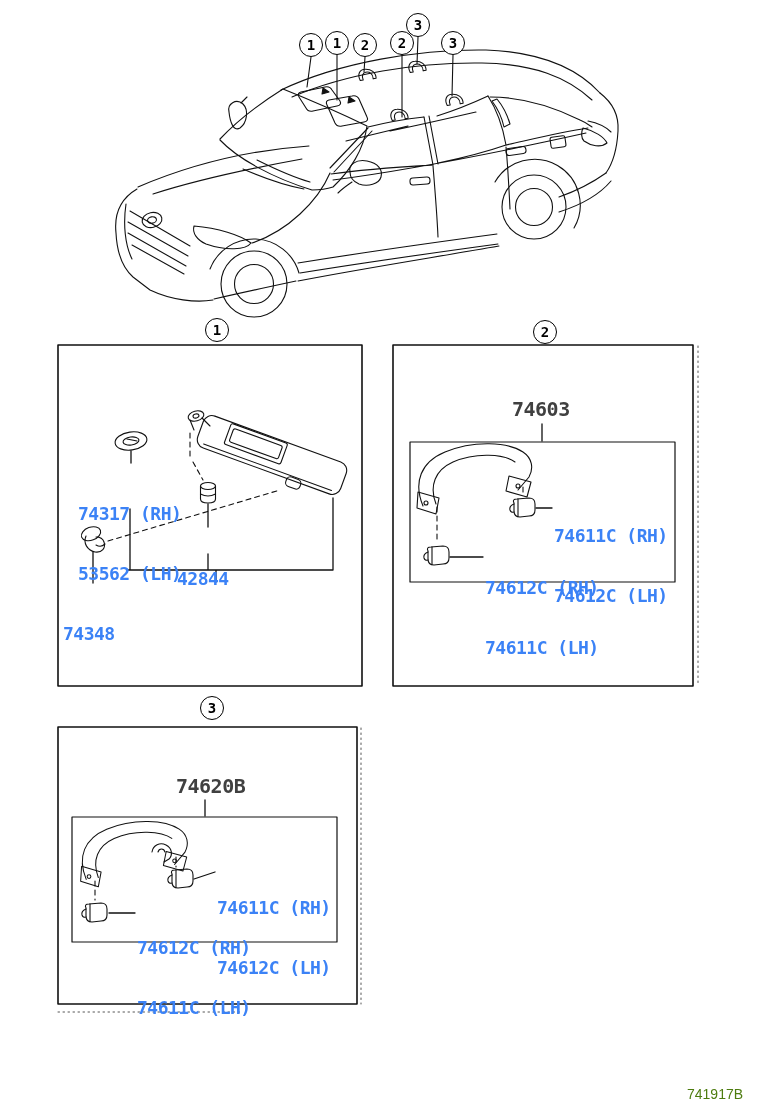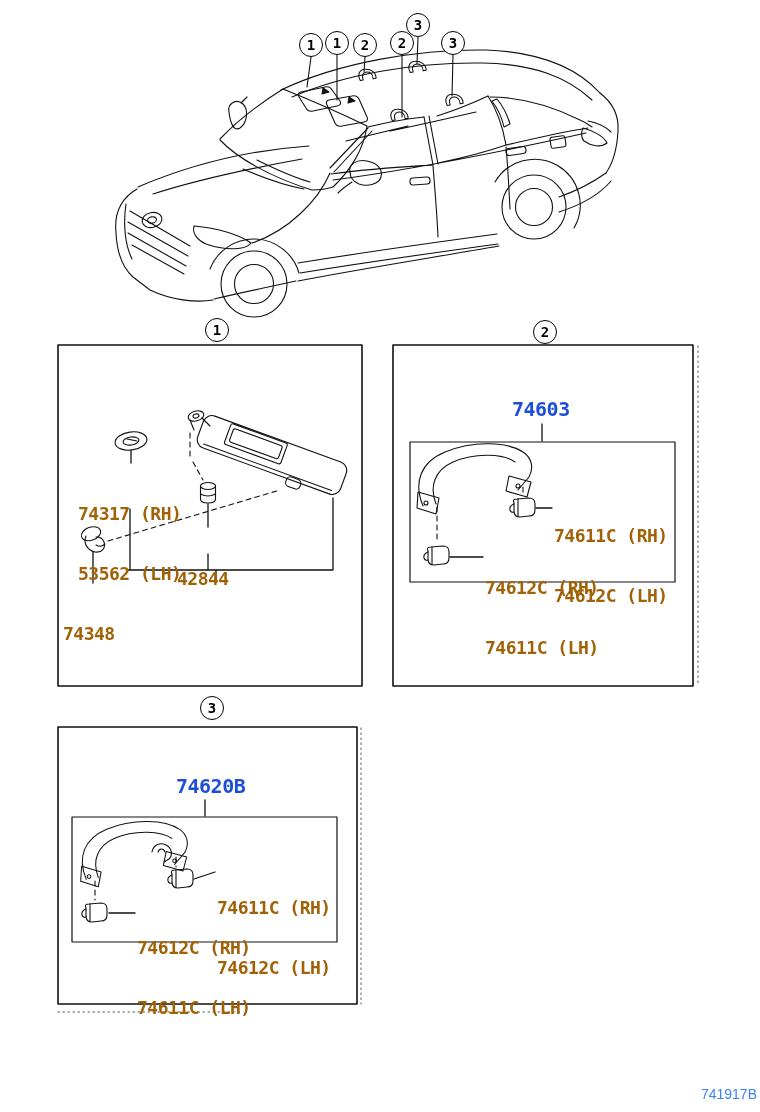--- a/index.html
+++ b/index.html
@@ -1,27 +1,27 @@
 <!DOCTYPE html>
 <html><head>
 <meta charset="utf-8">
 <style>
   html,body{margin:0;padding:0;background:#fff;}
   #page{position:relative;width:760px;height:1112px;background:#ffffff;overflow:hidden;
         font-family:"DejaVu Sans Mono",monospace;}
   #art{position:absolute;left:0;top:0;}
   .plabel{position:absolute;font:bold 18px/20px "DejaVu Sans Mono",monospace;
-          color:#a16207;white-space:pre;letter-spacing:-0.5px;}
+          color:#3b82f6;white-space:pre;letter-spacing:-0.5px;}
   .ptitle{position:absolute;font:bold 20px/20px "DejaVu Sans Mono",monospace;
-          color:#1d4ed8;white-space:pre;letter-spacing:-0.5px;}
+          color:#404040;white-space:pre;letter-spacing:-0.5px;}
   .callout{position:absolute;width:22px;height:22px;border:1.6px solid #000;
            border-radius:50%;background:#fff;text-align:center;
            font:bold 14px/22px "DejaVu Sans Mono",monospace;color:#000;z-index:3;}
-  .footer-id{position:absolute;font:14px/15px "Liberation Sans",sans-serif;color:#3b82f6;
-             text-align:right;width:70px;}
+  .footer-id{position:absolute;font:14px/15px "Liberation Sans",sans-serif;color:#4d7c0f;
+             text-align:left;width:70px;}
 </style>
 </head>
 <body>
 
 <div id="page">
 
 <svg id="art" width="760" height="1112" viewBox="0 0 760 1112" fill="none" stroke="#111" stroke-width="1.1" stroke-linecap="round" stroke-linejoin="round">
 
   <defs>
     <g id="minigrip">

